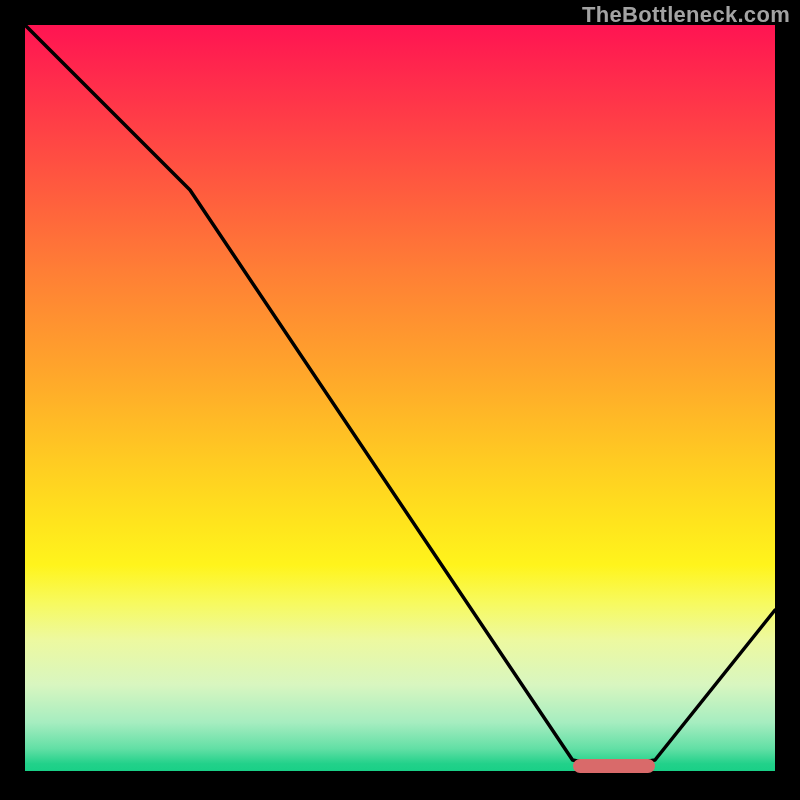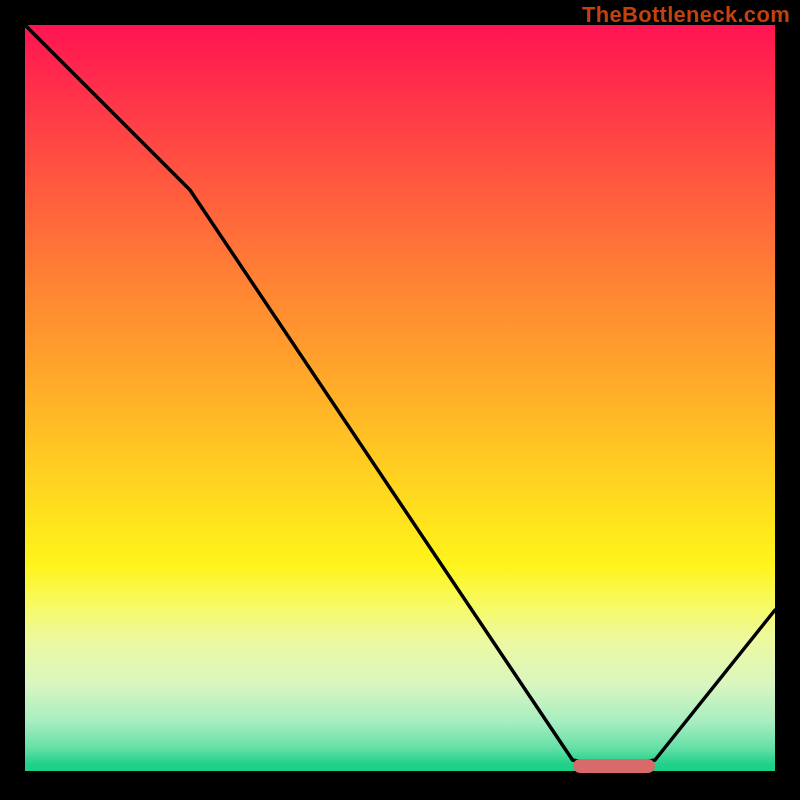--- a/index.html
+++ b/index.html
@@ -14,21 +14,21 @@
   .frame {
     position: relative;
     width: 800px;
     height: 800px;
     background: #000;
   }
   .watermark {
     position: absolute;
     top: 2px;
     right: 10px;
-    color: #c2410c;
+    color: #a3a3a3;
     font-size: 22px;
     font-weight: 600;
     letter-spacing: 0.3px;
     z-index: 10;
   }
   .plot {
     position: absolute;
     left: 25px;
     top: 25px;
     width: 750px;

